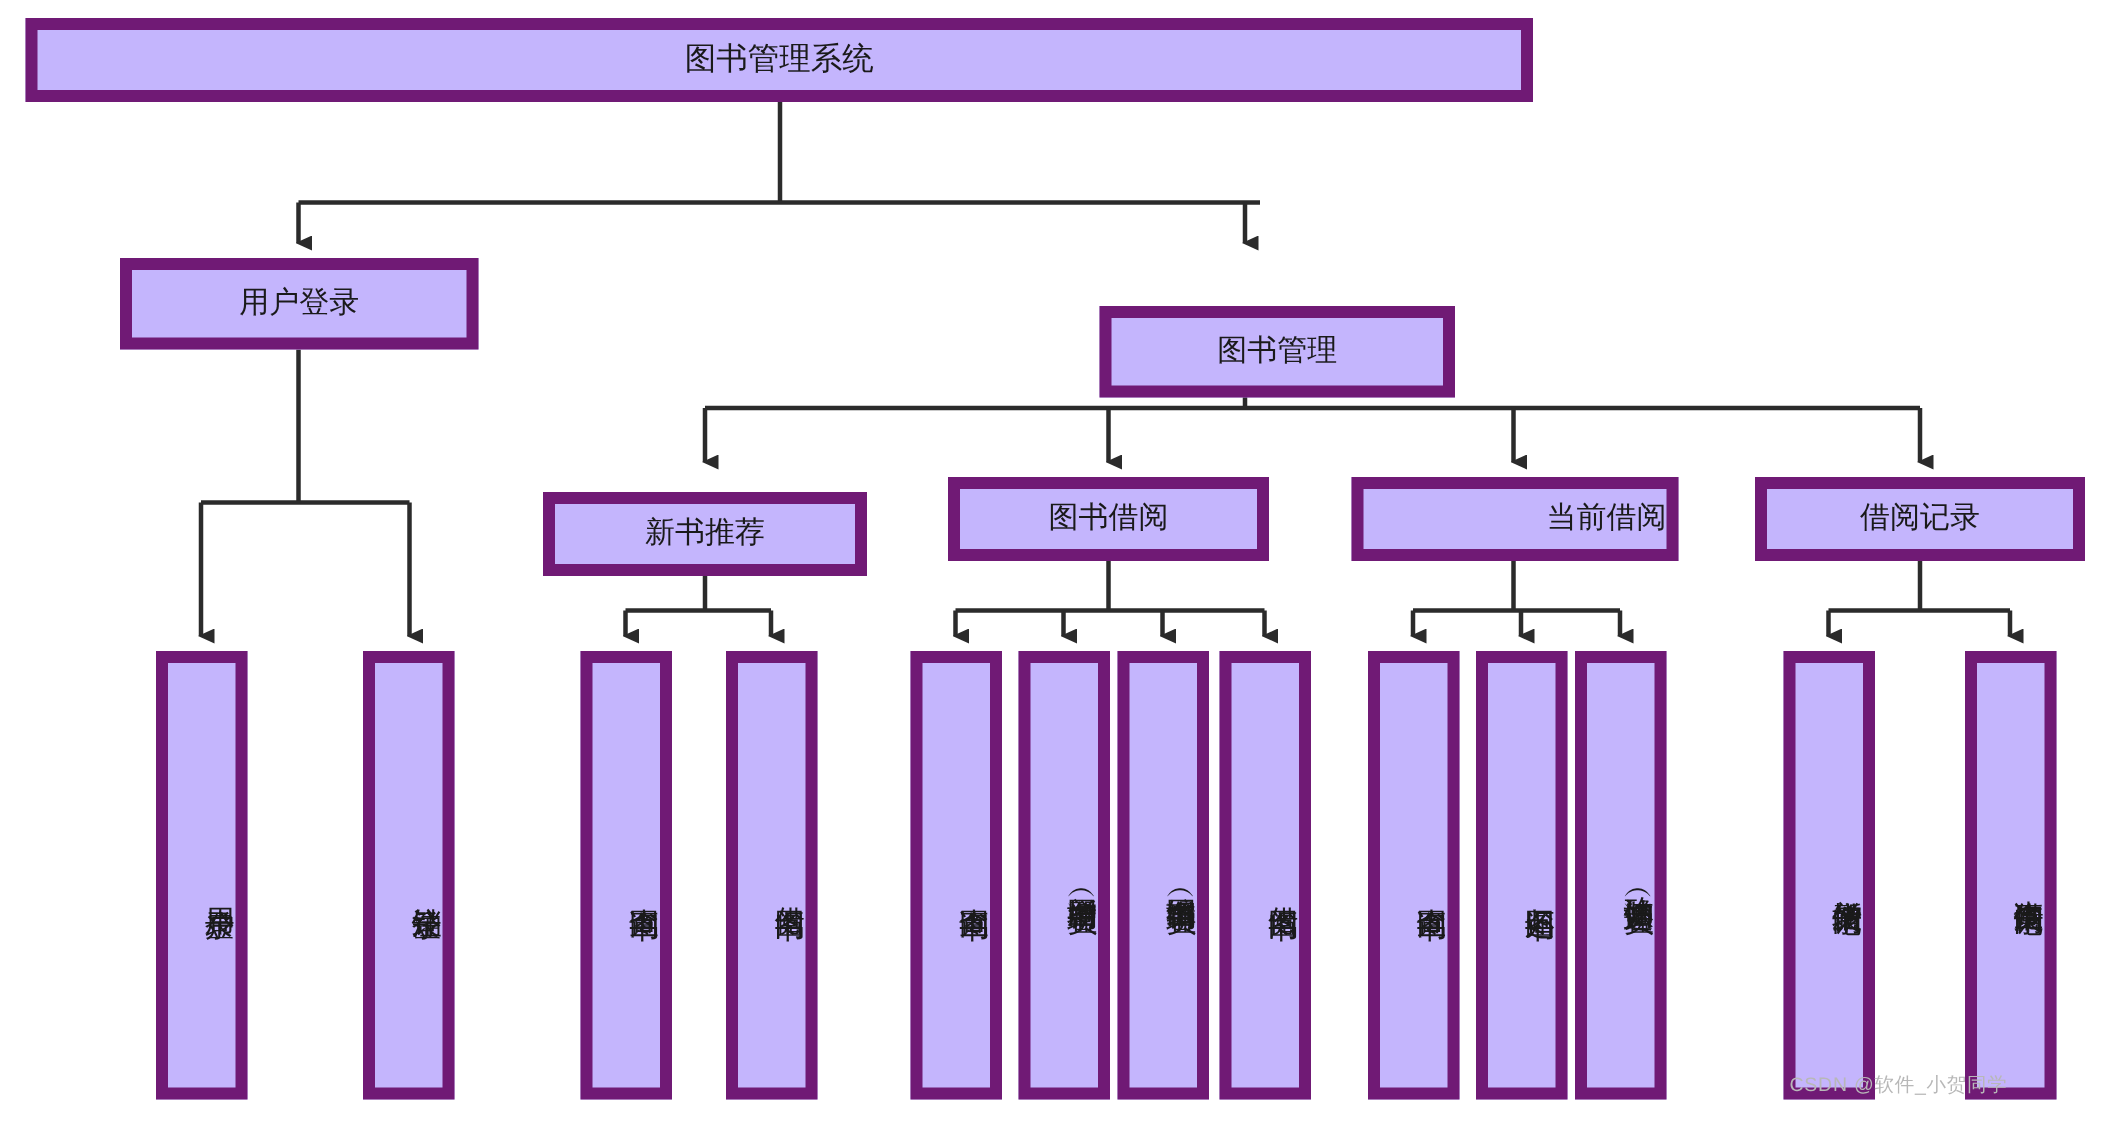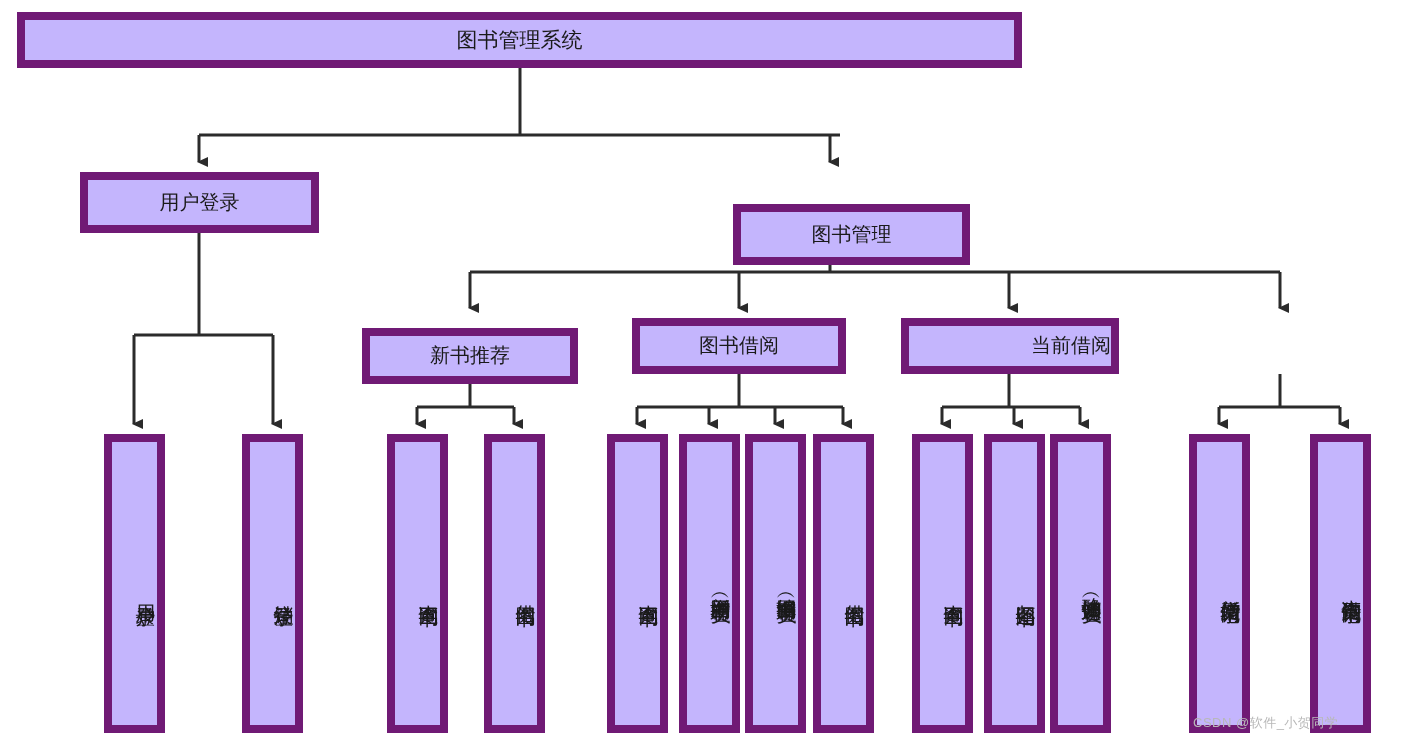--- a/index.html
+++ b/index.html
@@ -134,20 +134,23 @@
 
   <div class="node lvl3" style="left:362px; top:328px; width:216px; height:56px;">
     <span>新书推荐</span>
   </div>
   <div class="node lvl3" style="left:632px; top:318px; width:214px; height:56px;">
     <span>图书借阅</span>
   </div>
   <div class="node lvl3" style="left:901px; top:318px; width:218px; height:56px;justify-content:flex-end;">
     <span>当前借阅</span>
   </div>
+  <div class="node lvl3" style="left:1170px; top:318px; width:220px; height:56px;">
+    <span>借阅记录</span>
+  </div>
 
   <div class="node leaf" style="left:104px; top:434px; width:61px; height:299px;">
     <span>用户登录</span>
   </div>
   <div class="node leaf" style="left:242px; top:434px; width:61px; height:299px;">
     <span>注销登录</span>
   </div>
 
   <div class="node leaf" style="left:387px; top:434px; width:61px; height:299px;">
     <span>查询图书</span>

